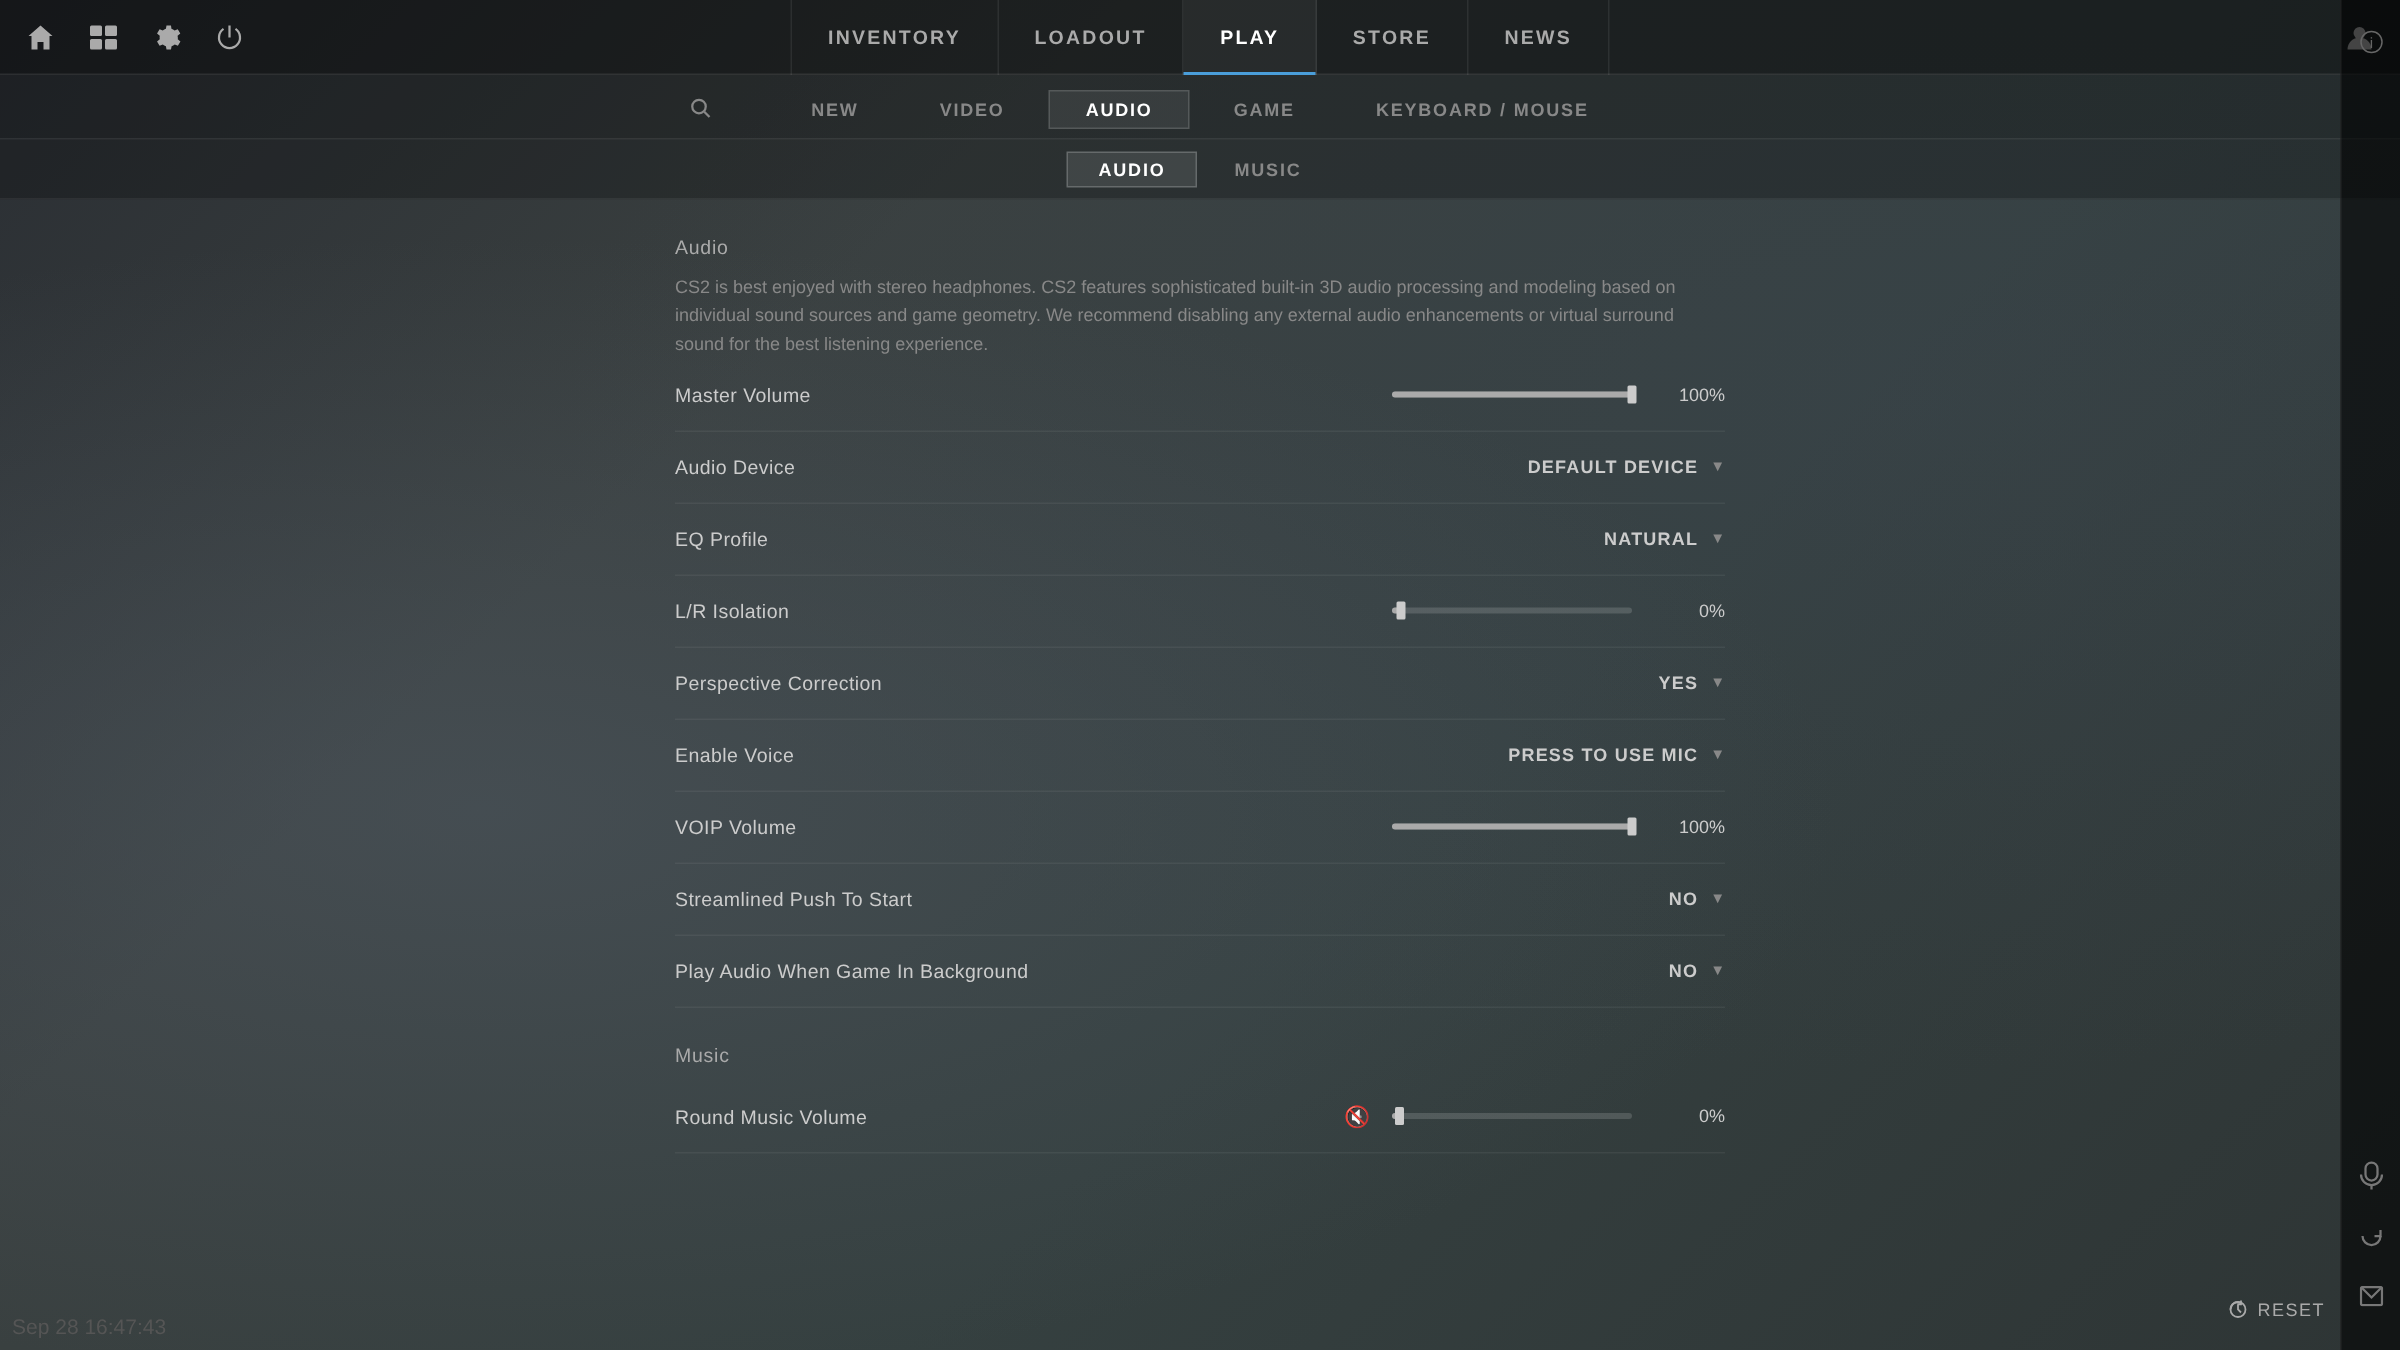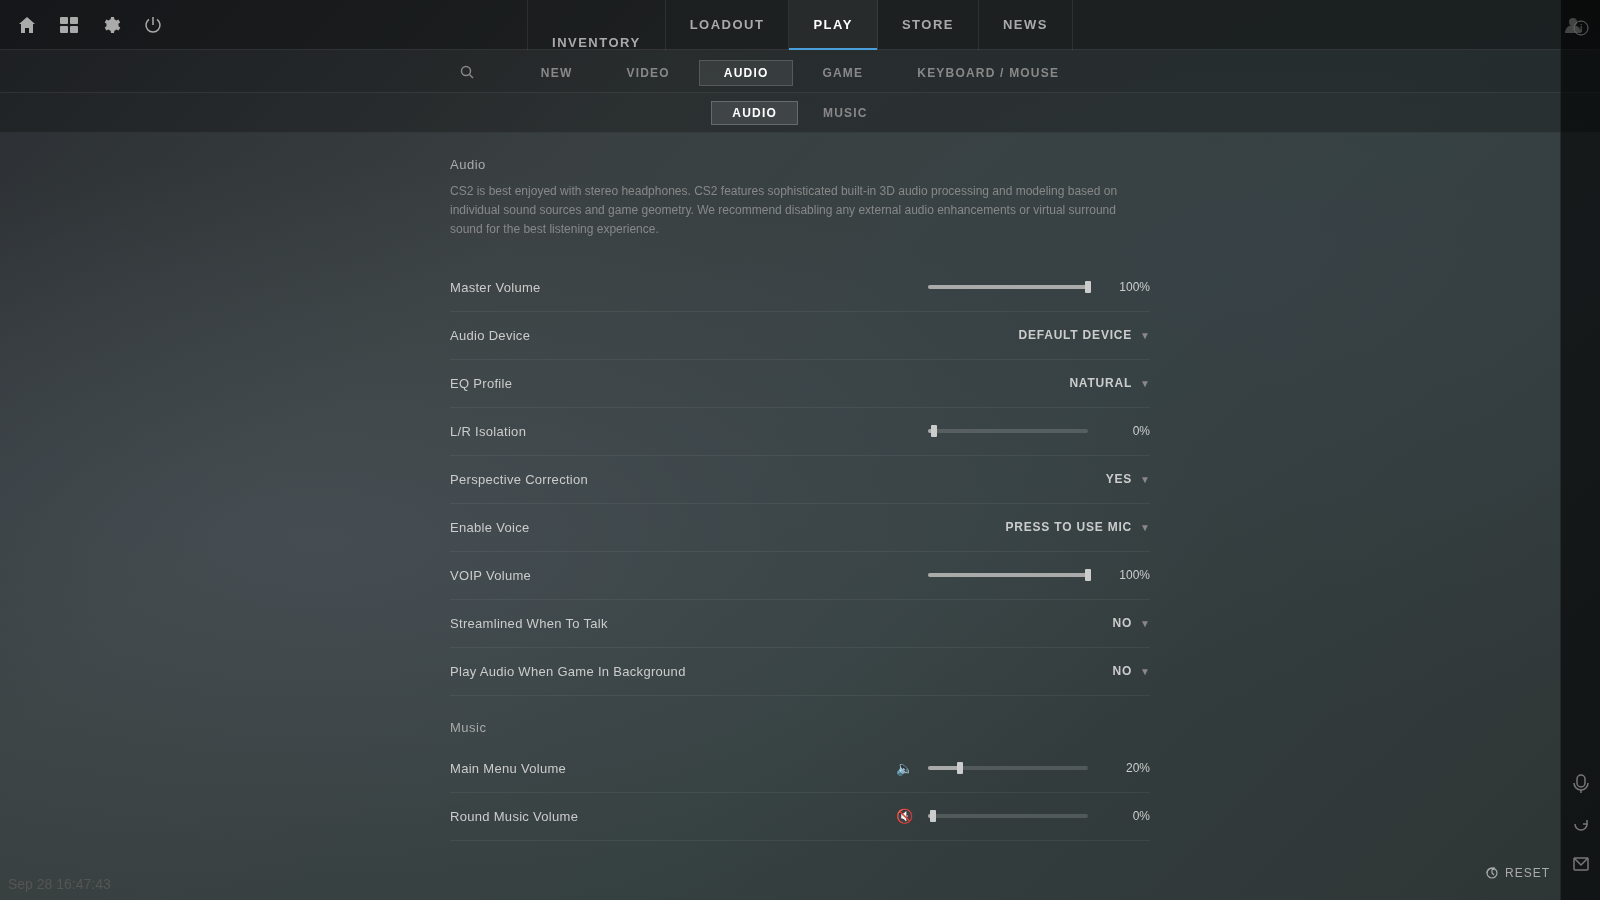--- a/index.html
+++ b/index.html
@@ -77,21 +77,20 @@
       letter-spacing: 1.5px;
       color: #aaa;
       cursor: pointer;
       text-transform: uppercase;
       border-right: 1px solid rgba(255,255,255,0.08);
       position: relative;
     }
 
     .nav-item:first-child {
       border-left: 1px solid rgba(255,255,255,0.08);
-      align-items: flex-end;
     }
 
     .nav-item.active {
       color: #fff;
       background: rgba(255,255,255,0.05);
     }
 
     .nav-item.active::after {
       content: '';
       position: absolute;
@@ -188,21 +187,20 @@
       font-weight: 400;
       color: #aaa;
       letter-spacing: 0.5px;
       margin-bottom: 10px;
     }
 
     .section-desc {
       font-size: 12px;
       color: #888;
       line-height: 1.6;
-      margin-bottom: 24px;
     }
 
     .setting-row {
       display: flex;
       align-items: center;
       justify-content: space-between;
       padding: 13px 0;
       border-bottom: 1px solid rgba(255,255,255,0.06);
       min-height: 48px;
     }
@@ -531,21 +529,21 @@
           <div class="slider-fill" style="width: 100%;">
             <div class="slider-thumb"></div>
           </div>
         </div>
       </div>
       <span class="slider-value">100%</span>
     </div>
   </div>
 
   <div class="setting-row">
-    <span class="setting-label">Streamlined When To Talk</span>
+    <span class="setting-label">Streamlined Push To Start</span>
     <div class="setting-control">
       <div class="dropdown-control">
         <span class="dropdown-value">NO</span>
         <span class="chevron-down">▼</span>
       </div>
     </div>
   </div>
 
   <div class="setting-row">
     <span class="setting-label">Play Audio When Game In Background</span>
@@ -554,34 +552,20 @@
         <span class="dropdown-value">NO</span>
         <span class="chevron-down">▼</span>
       </div>
     </div>
   </div>
 
   <div class="section-gap"></div>
 
   <div class="section-title">Music</div>
 
-  <div class="setting-row">
-    <span class="setting-label">Main Menu Volume</span>
-    <div class="setting-control">
-      <div class="slider-container">
-        <span class="music-icon">🔈</span>
-        <div class="slider-track">
-          <div class="slider-fill" style="width: 20%;">
-            <div class="slider-thumb"></div>
-          </div>
-        </div>
-      </div>
-      <span class="slider-value">20%</span>
-    </div>
-  </div>
 
   <div class="setting-row">
     <span class="setting-label">Round Music Volume</span>
     <div class="setting-control">
       <div class="slider-container">
         <span class="music-icon">🔇</span>
         <div class="slider-track">
           <div class="slider-fill" style="width: 3%;">
             <div class="slider-thumb"></div>
           </div>

